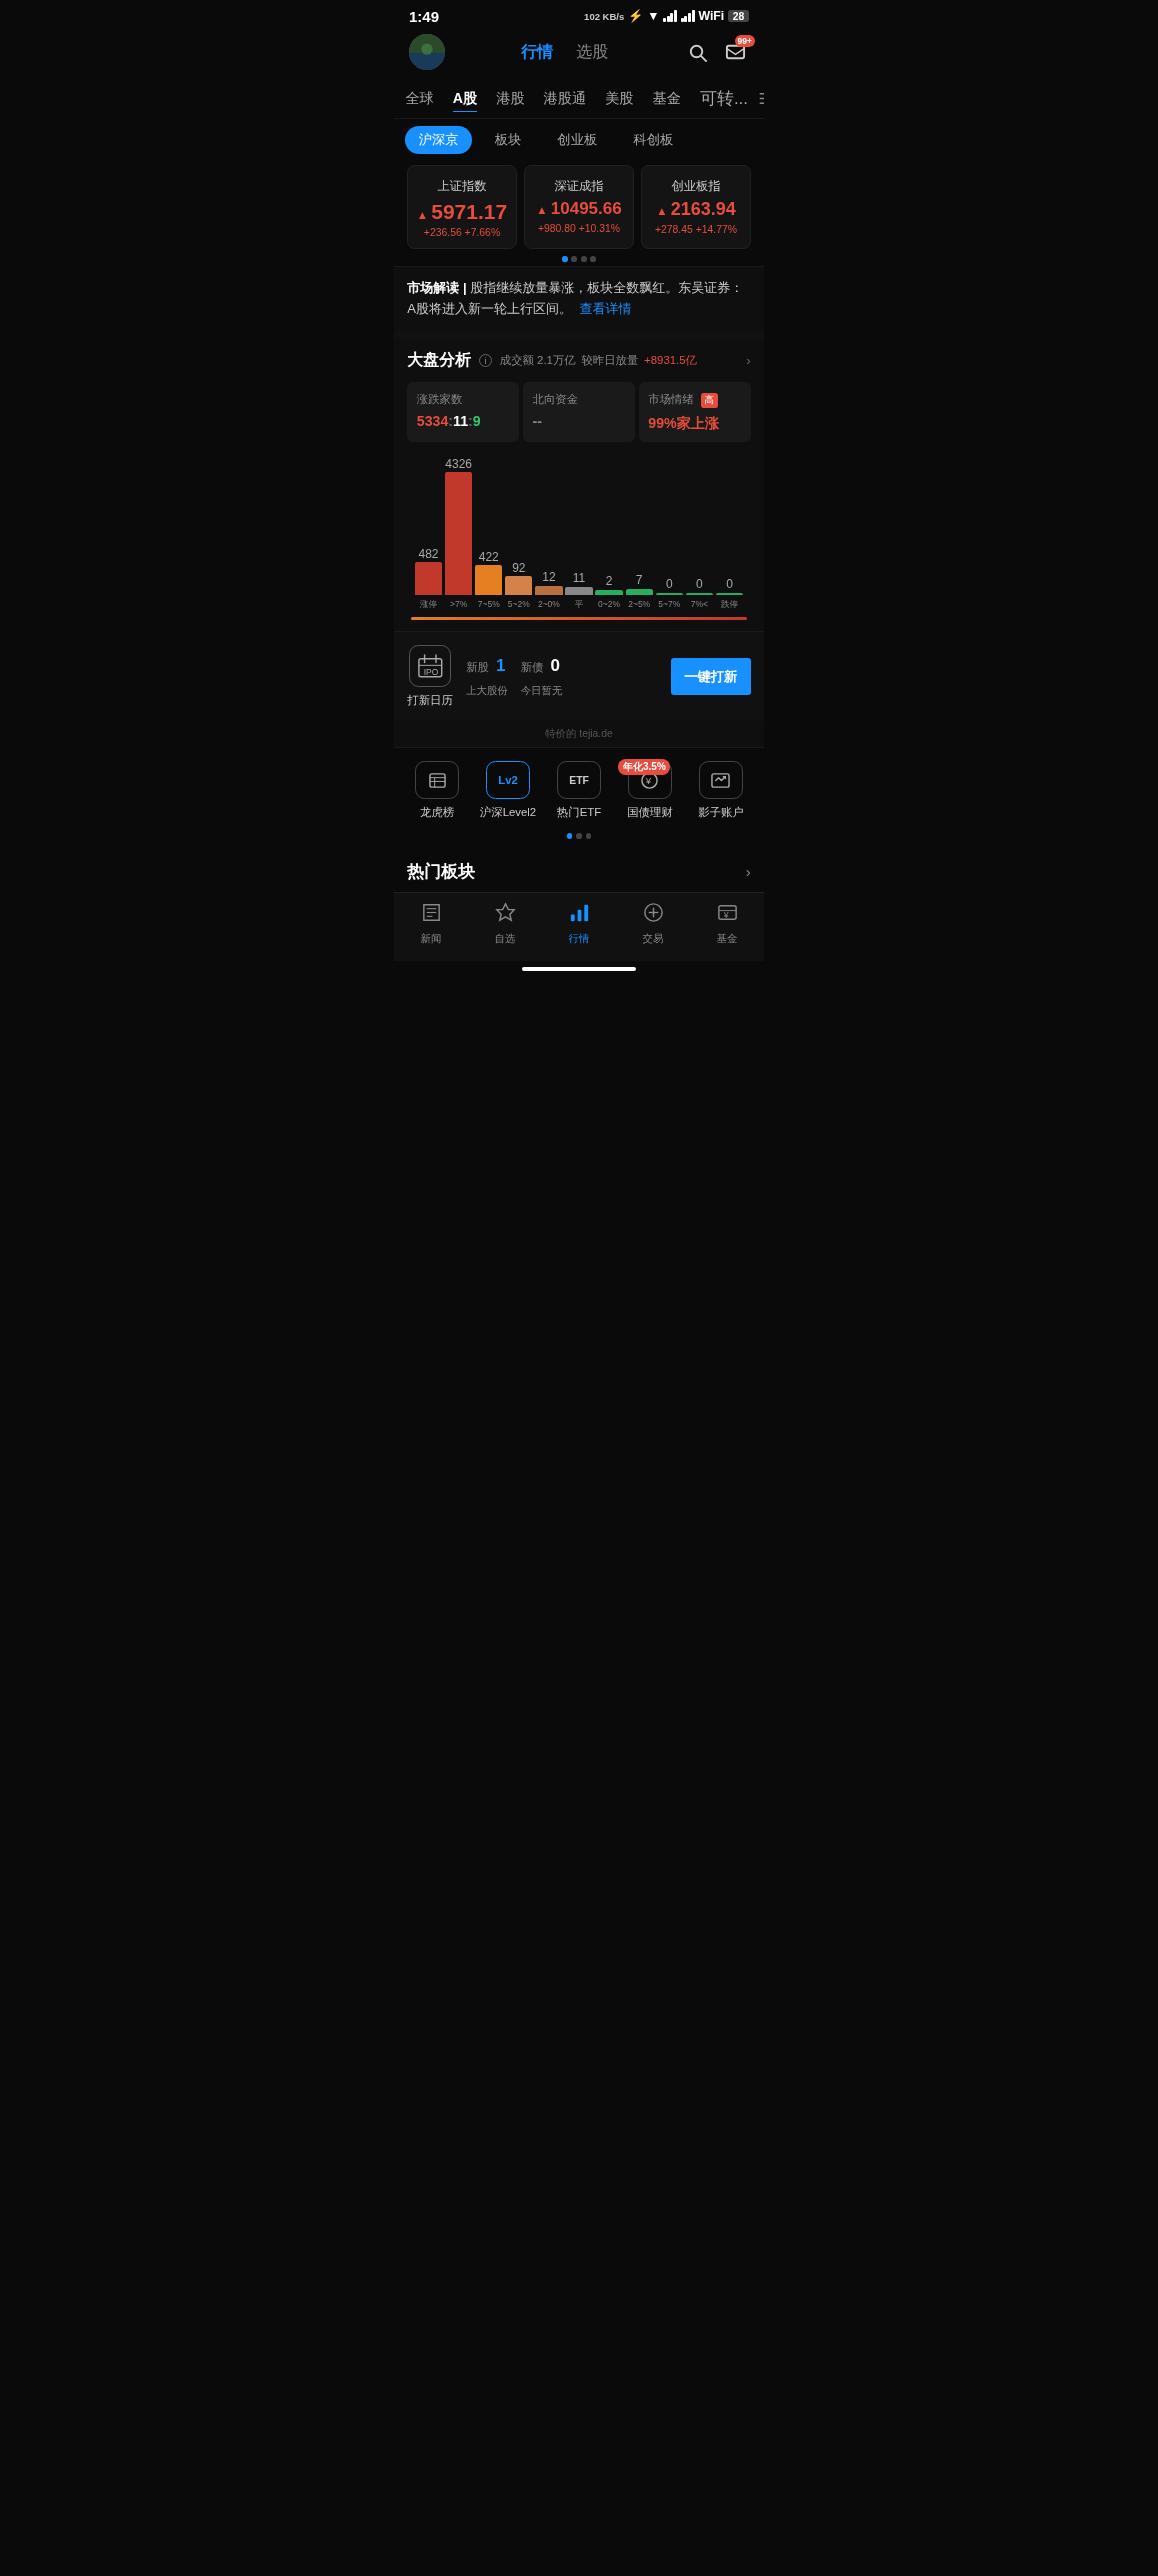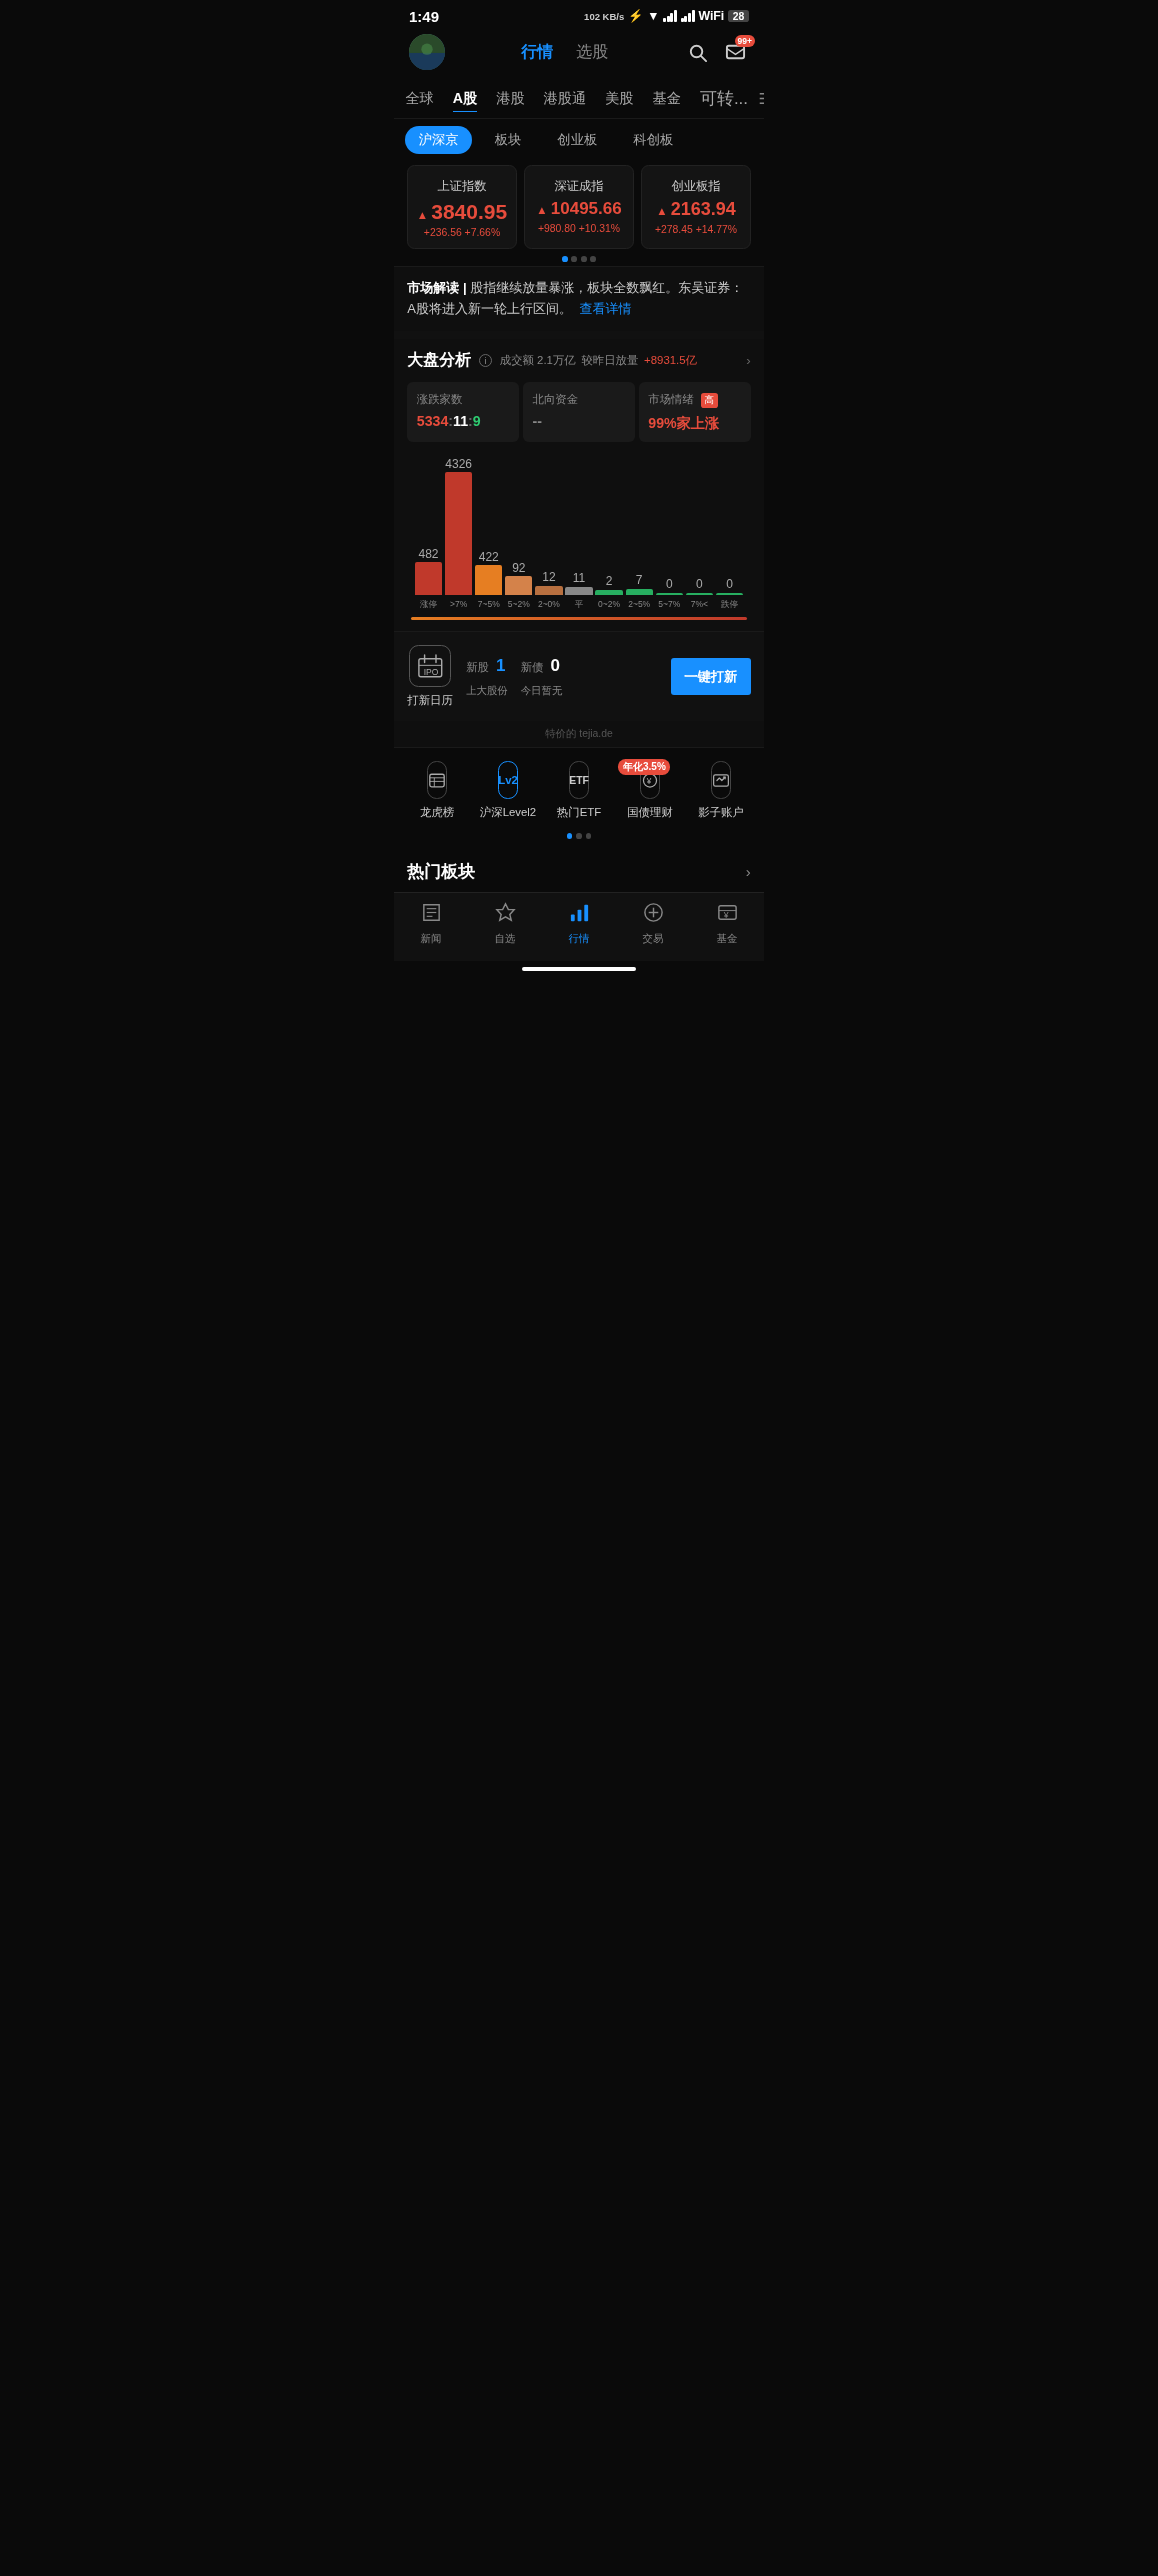--- a/index.html
+++ b/index.html
@@ -356,21 +356,21 @@
     .tool-item {
       flex: 1;
       display: flex;
       flex-direction: column;
       align-items: center;
       gap: 5.7px;
       cursor: pointer;
       position: relative;
     }
     .tool-icon {
-      width: 20px; height: 38px;
+      width: 44px; height: 38px;
       border: 1.4px solid #444;
       border-radius: 9.5px;
       display: flex; align-items: center; justify-content: center;
       font-size: 15px;
       color: #ccc;
     }
     .tool-label {
       font-size: 11.4px;
       color: #ccc;
     }
@@ -518,21 +518,21 @@
 <div class="sub-tabs">
   <span class="sub-tab active">沪深京</span>
   <span class="sub-tab">板块</span>
   <span class="sub-tab">创业板</span>
   <span class="sub-tab">科创板</span>
 </div>
 
 <div class="index-cards">
   <div class="index-card">
     <div class="index-name">上证指数</div>
-    <div class="index-value">3840.95</div>
+    <div class="index-value">5971.17</div>
     <div class="index-change">+236.56 +7.66%</div>
   </div>
   <div class="index-card">
     <div class="index-name">深证成指</div>
     <div class="index-value" style="font-size:17px;">10495.66</div>
     <div class="index-change">+980.80 +10.31%</div>
   </div>
   <div class="index-card">
     <div class="index-name">创业板指</div>
     <div class="index-value">2163.94</div>

